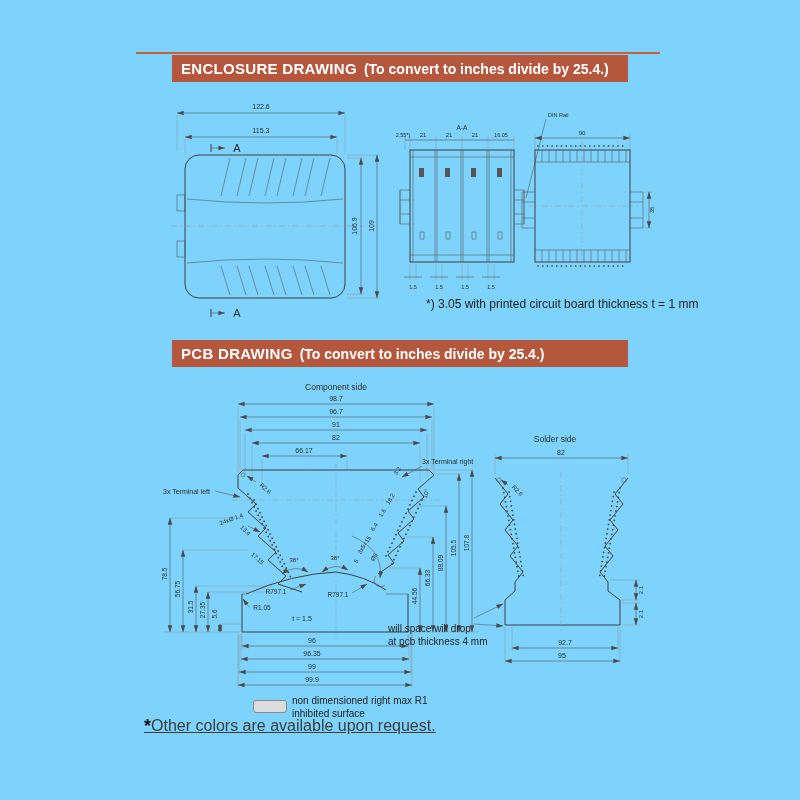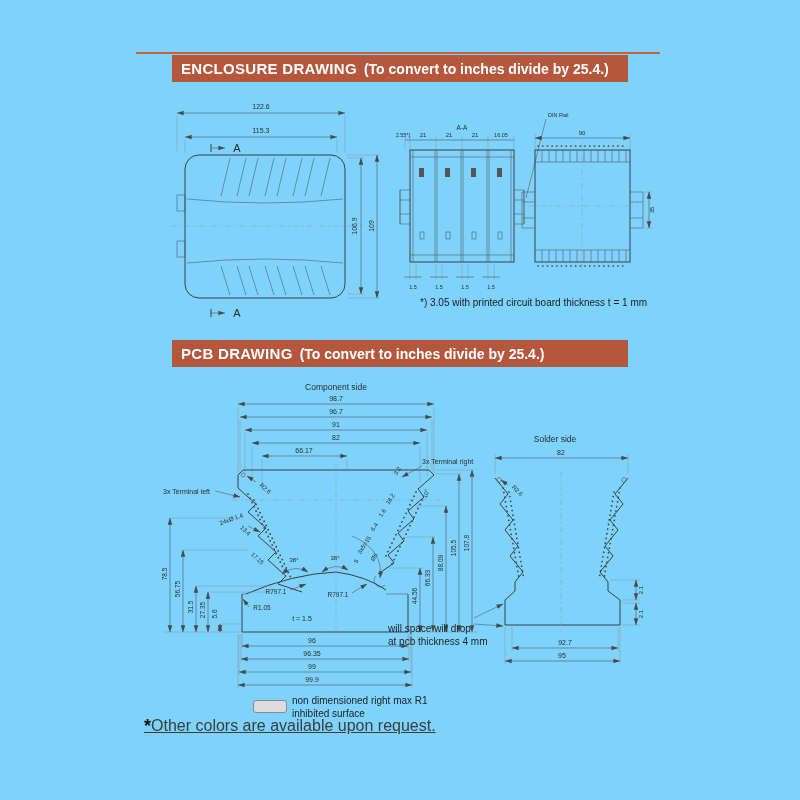--- a/index.html
+++ b/index.html
@@ -5,21 +5,21 @@
   html,body{margin:0;padding:0;background:#fff;}
   .page{position:relative;width:800px;height:800px;background:#7dd3fc;overflow:hidden;
         font-family:"Liberation Sans",sans-serif;}
   .toprule{position:absolute;left:136px;top:52px;width:524px;height:2px;background:#c2603f;}
   .hdr{position:absolute;left:172px;width:456px;height:27px;background:#b5573c;color:#fff;
        display:flex;align-items:center;padding-left:9px;box-sizing:border-box;}
   .hdr .ht{font-weight:bold;font-size:15px;letter-spacing:.3px;}
   .hdr .hs{font-weight:bold;font-size:14px;margin-left:7px;}
   .abs{position:absolute;}
   .note{font-size:10px;color:#222;line-height:13px;}
-  .fnote{font-size:10px;color:#222;}
+  .fnote{font-size:12px;color:#222;margin-left:6px;}
   .legend-sw{position:absolute;left:253px;top:700px;width:32px;height:11px;background:#dcdcdc;
              border:1px solid #8a8a8a;border-radius:3px;}
   .legend-tx{position:absolute;left:292px;top:694px;font-size:10px;color:#222;line-height:13px;}
   .footer{position:absolute;left:144px;top:716px;color:#3c3c3c;font-size:16px;text-decoration:underline;}
   .footer .star{font-weight:bold;font-size:18px;color:#111;vertical-align:-1px;}
   svg{position:absolute;overflow:visible;}
   svg text{font-family:"Liberation Sans",sans-serif;fill:#2d2d2d;}
   .t5{font-size:5.5px;text-anchor:middle;}
   .t6{font-size:6px;text-anchor:middle;}
   .t65{font-size:6.5px;text-anchor:middle;}

